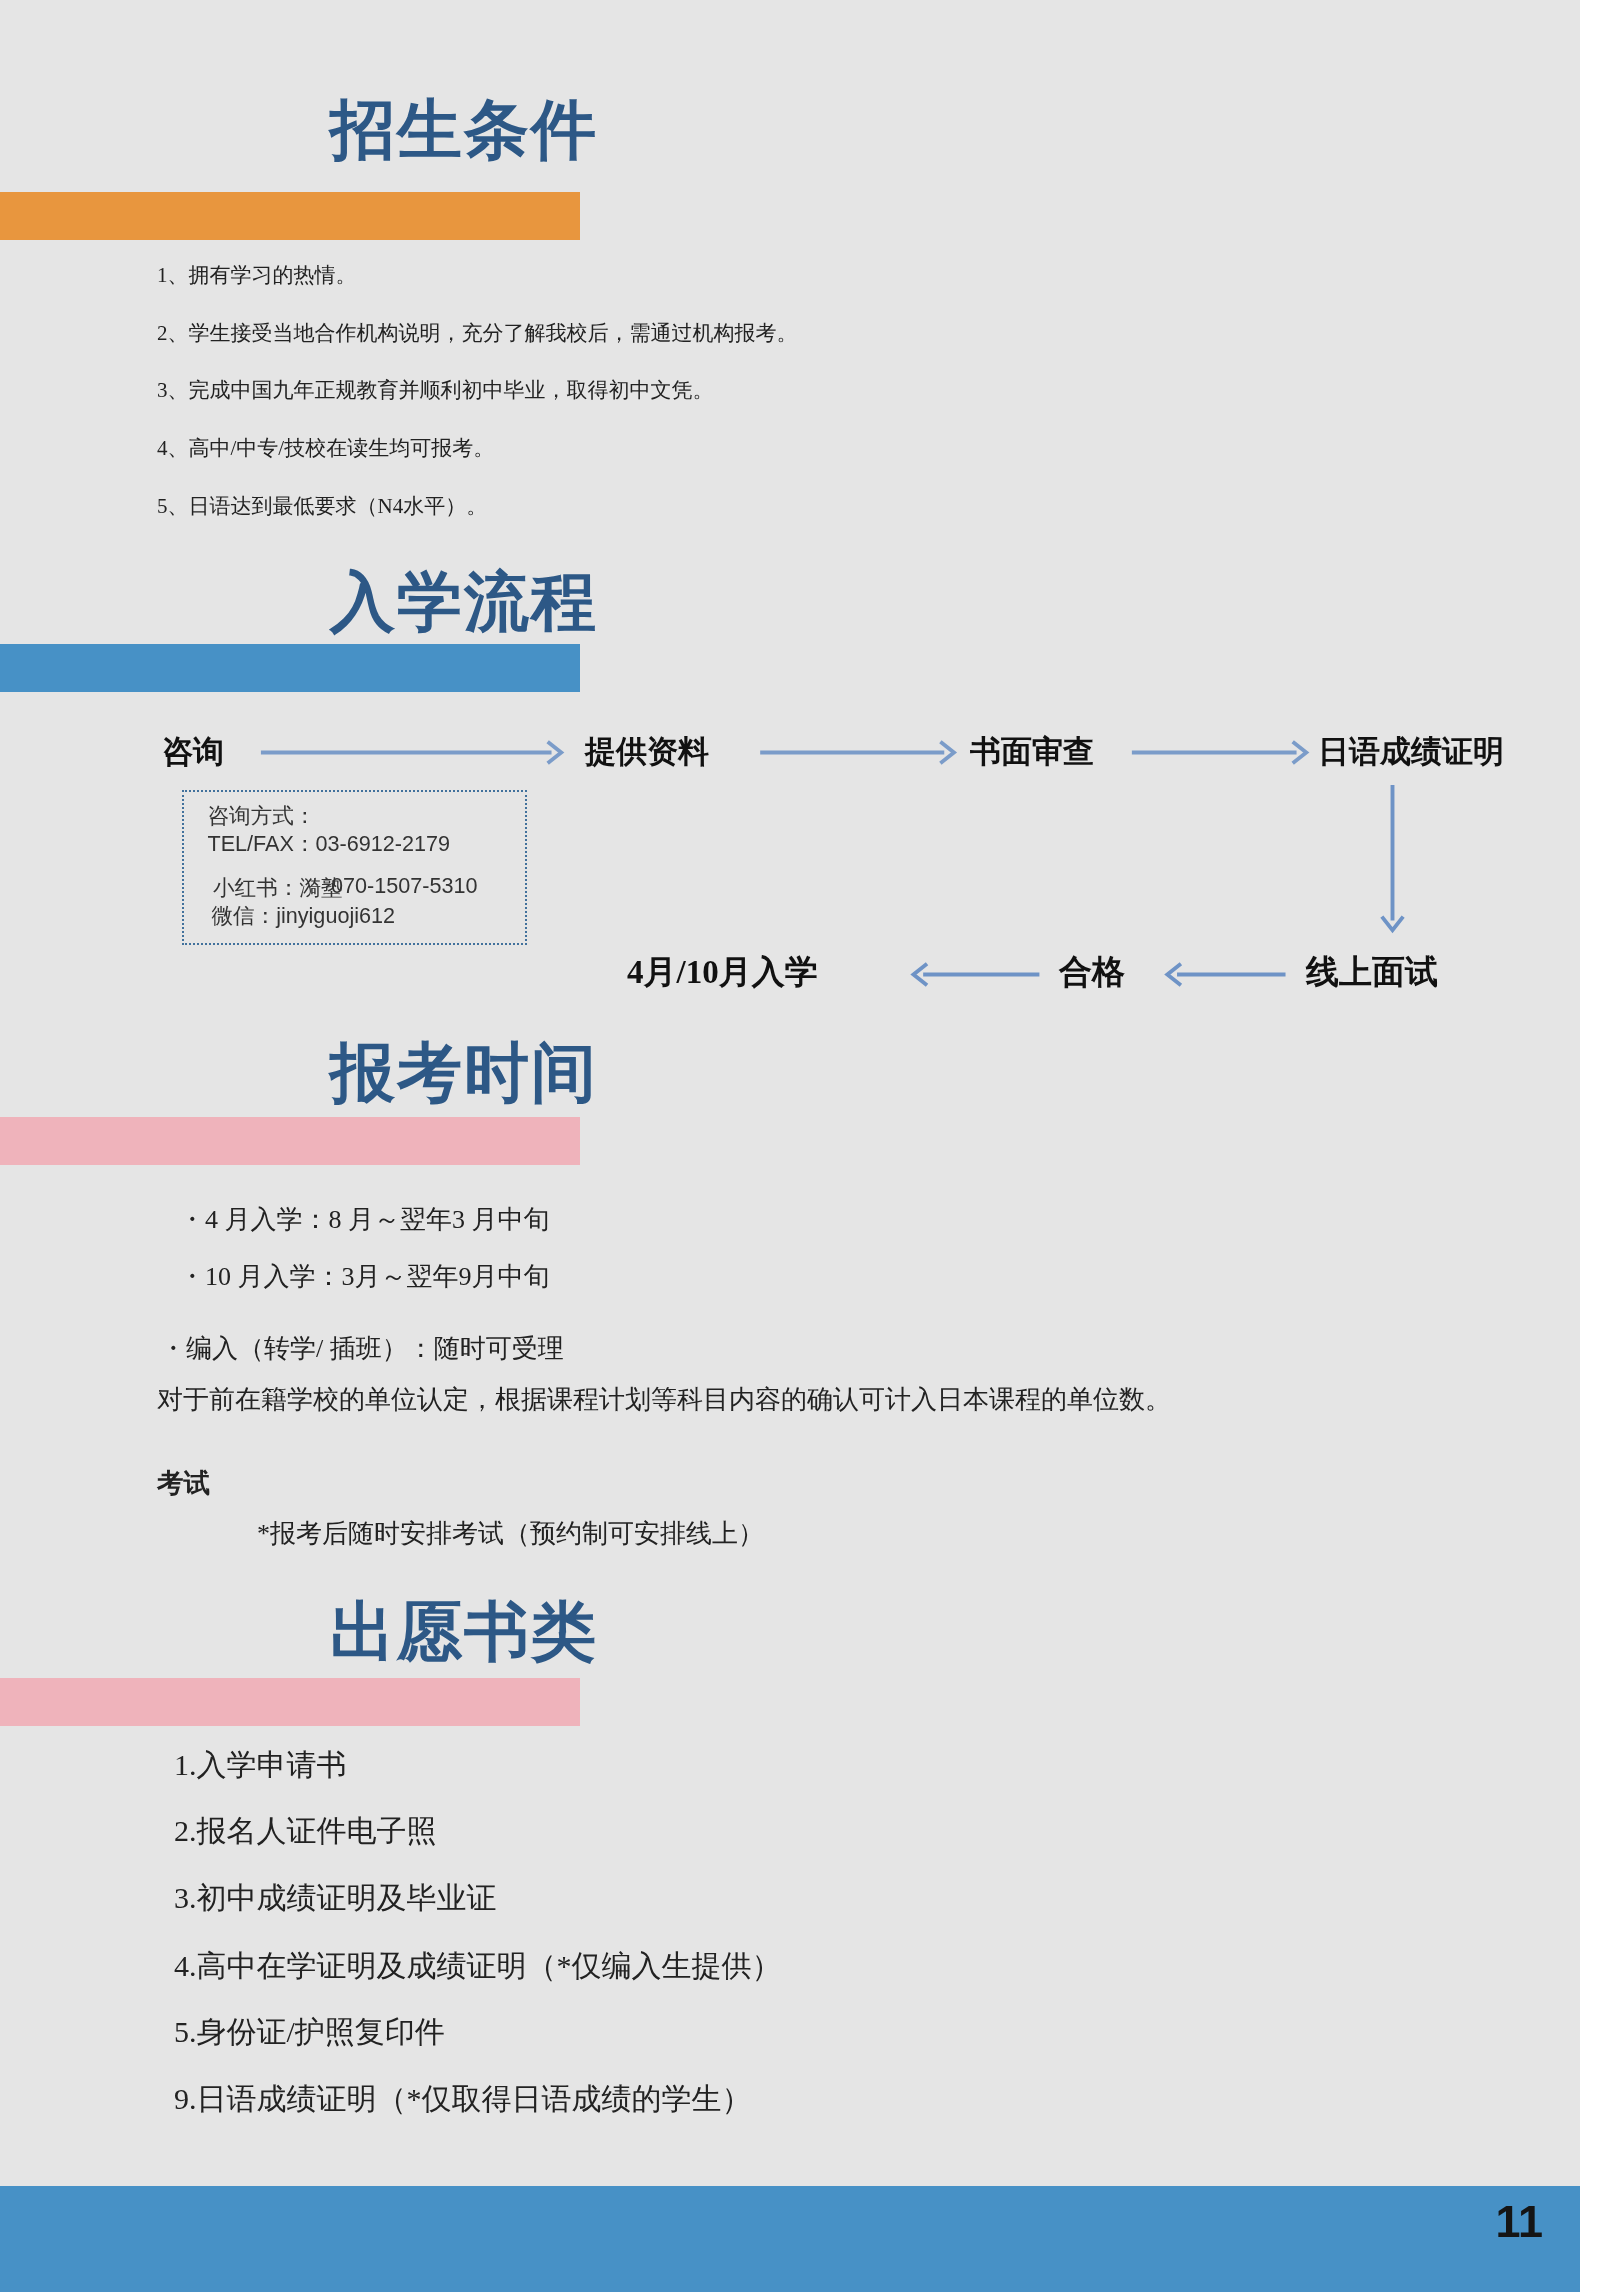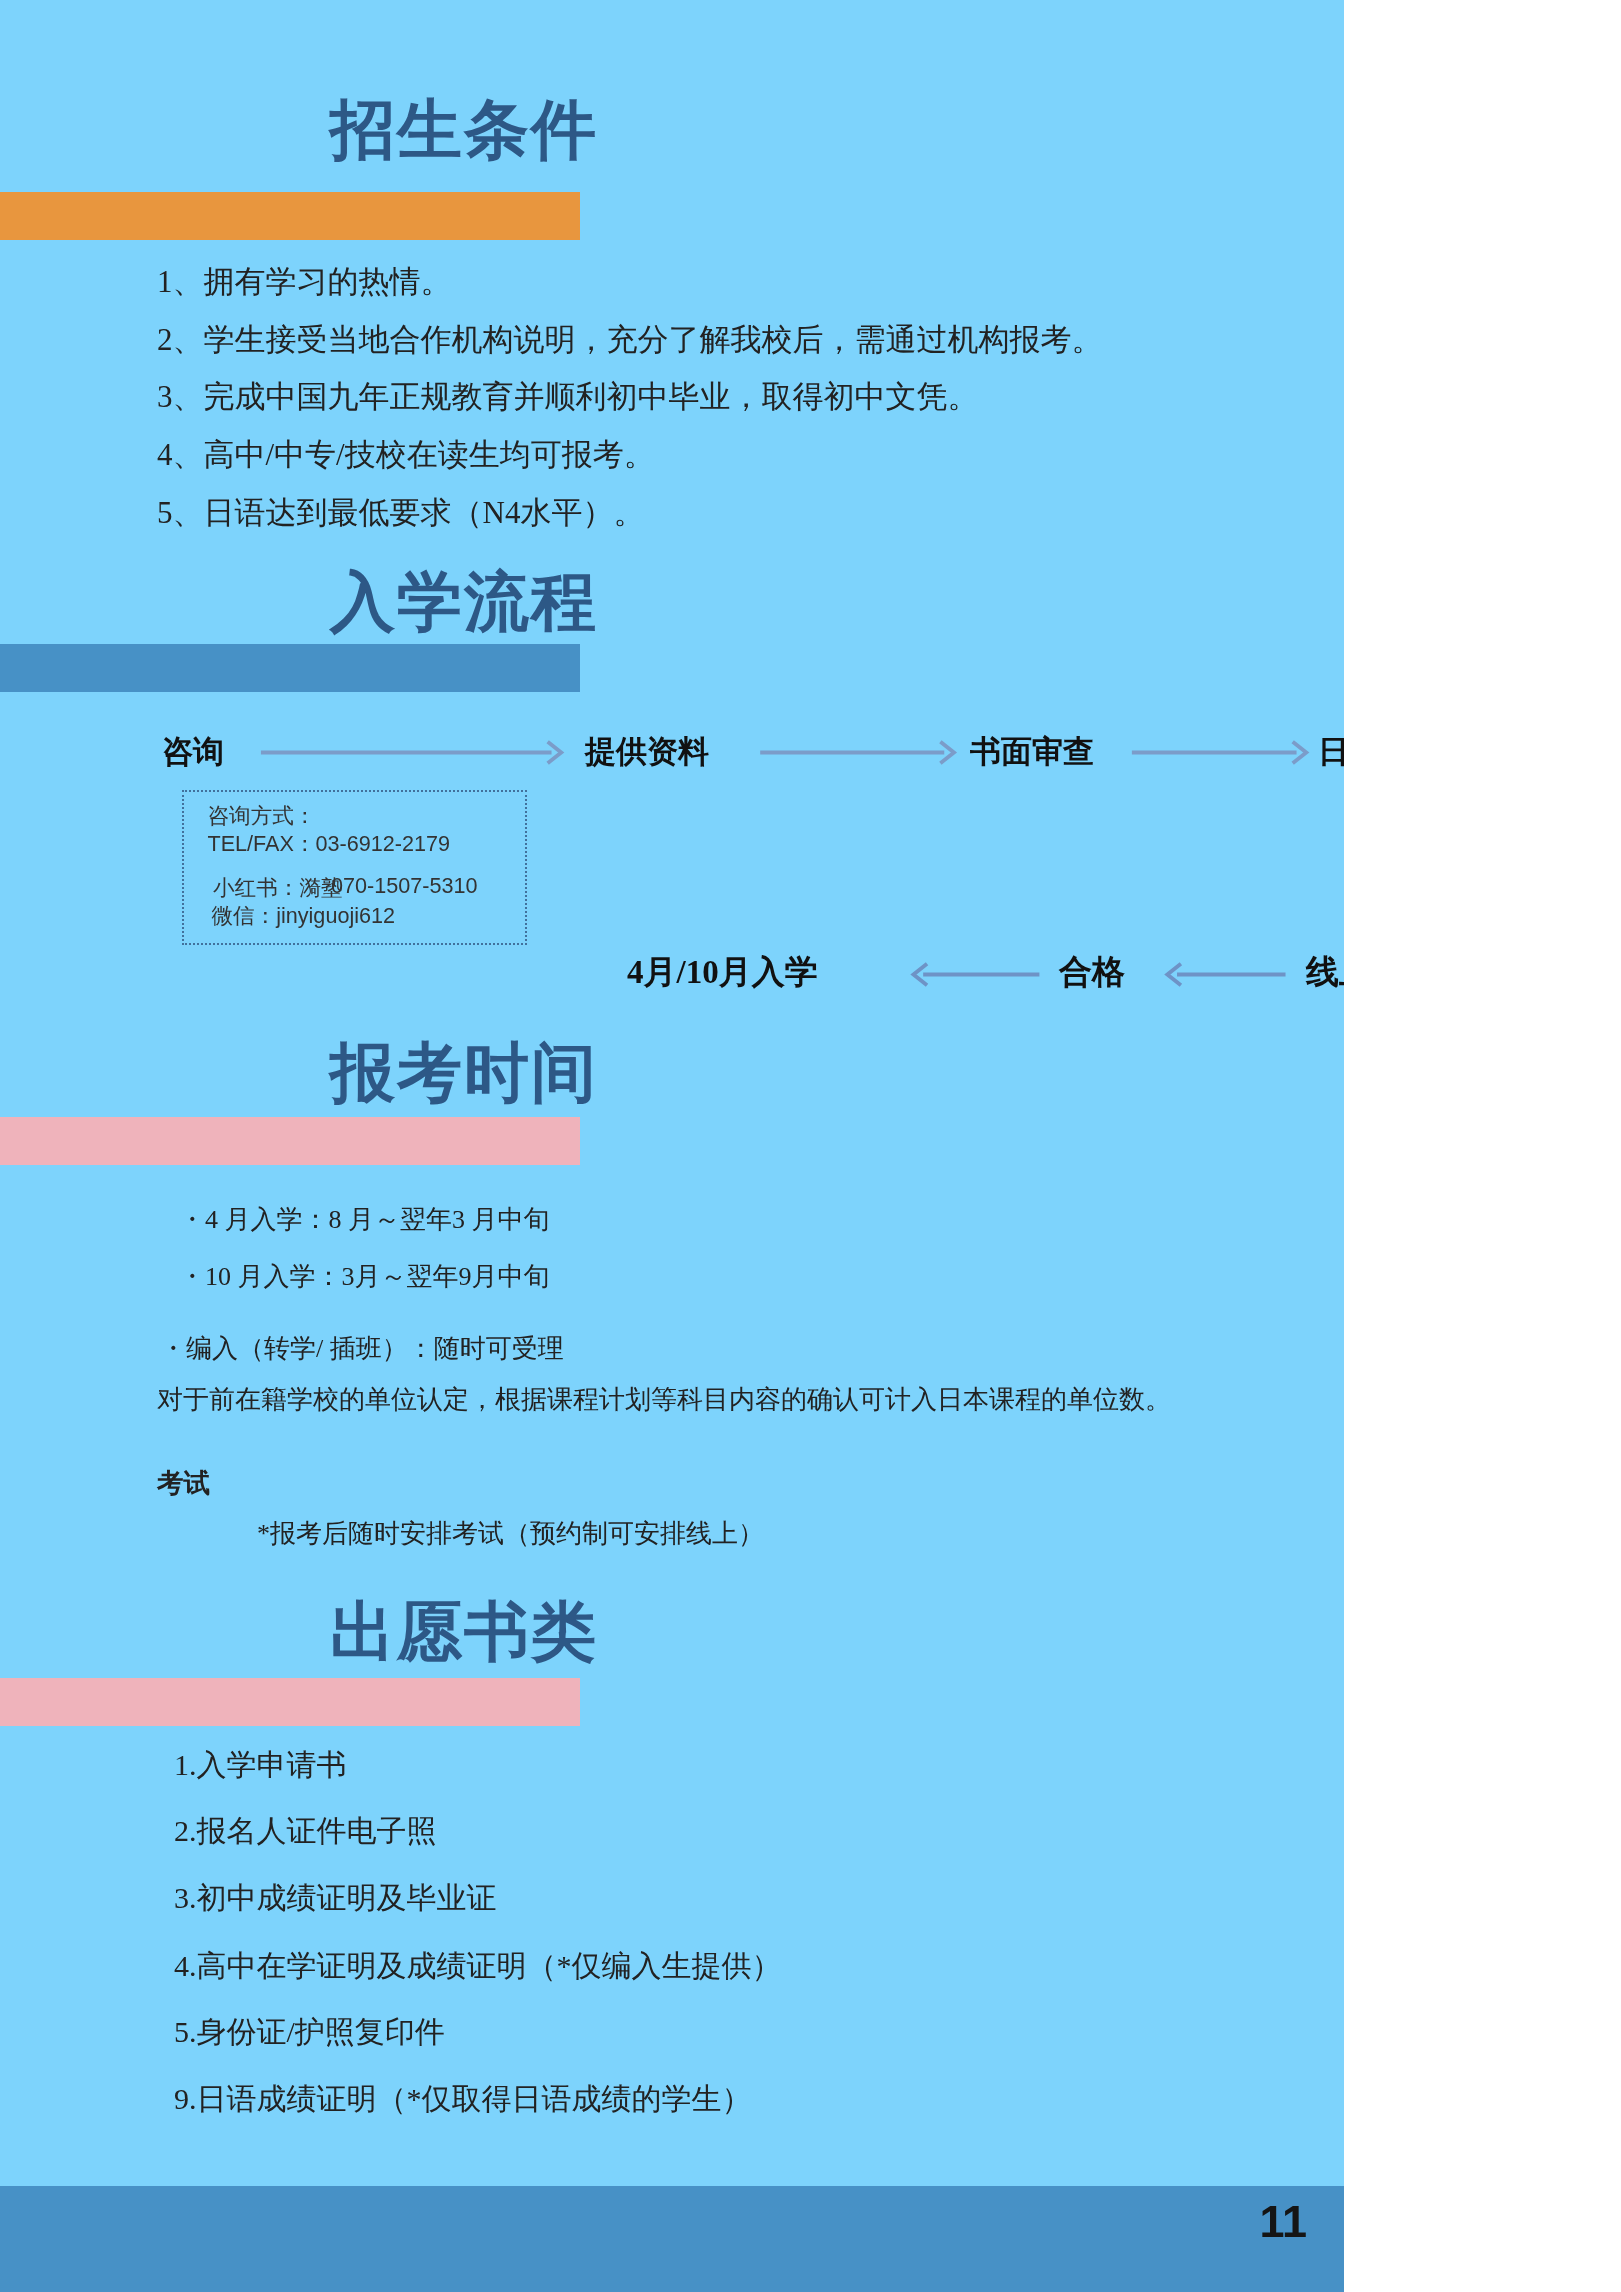--- a/index.html
+++ b/index.html
@@ -1,20 +1,20 @@
 <!DOCTYPE html>
 <html><head>
 <meta charset="utf-8">
 <style>
   html,body{margin:0;padding:0;background:#ffffff;}
   .page{
     position:relative;
-    width:1344px;
+    width:1580px;
     height:2293px;
-    background:#7dd3fc;
+    background:#e5e5e5;
     overflow:hidden;
     font-family:"Liberation Serif","DejaVu Serif",serif;
     color:#222222;
   }
   .abs{position:absolute;}
   .sec-title{
     position:absolute;
     left:0;
     width:598px;
     text-align:right;
@@ -30,21 +30,21 @@
     left:0;
     width:580px;
     height:48px;
   }
   .bar-orange{background:#E8963E;}
   .bar-blue{background:#4791C6;}
   .bar-pink{background:#EFB3BB;}
   .req-item{
     position:absolute;
     left:157px;
-    font-size:31px;
+    font-size:21px;
     line-height:1.2;
     white-space:nowrap;
     color:#222;
     text-align:right;
   }
   .flow-label{
     position:absolute;
     font-size:31px;
     font-weight:bold;
     line-height:1.2;

